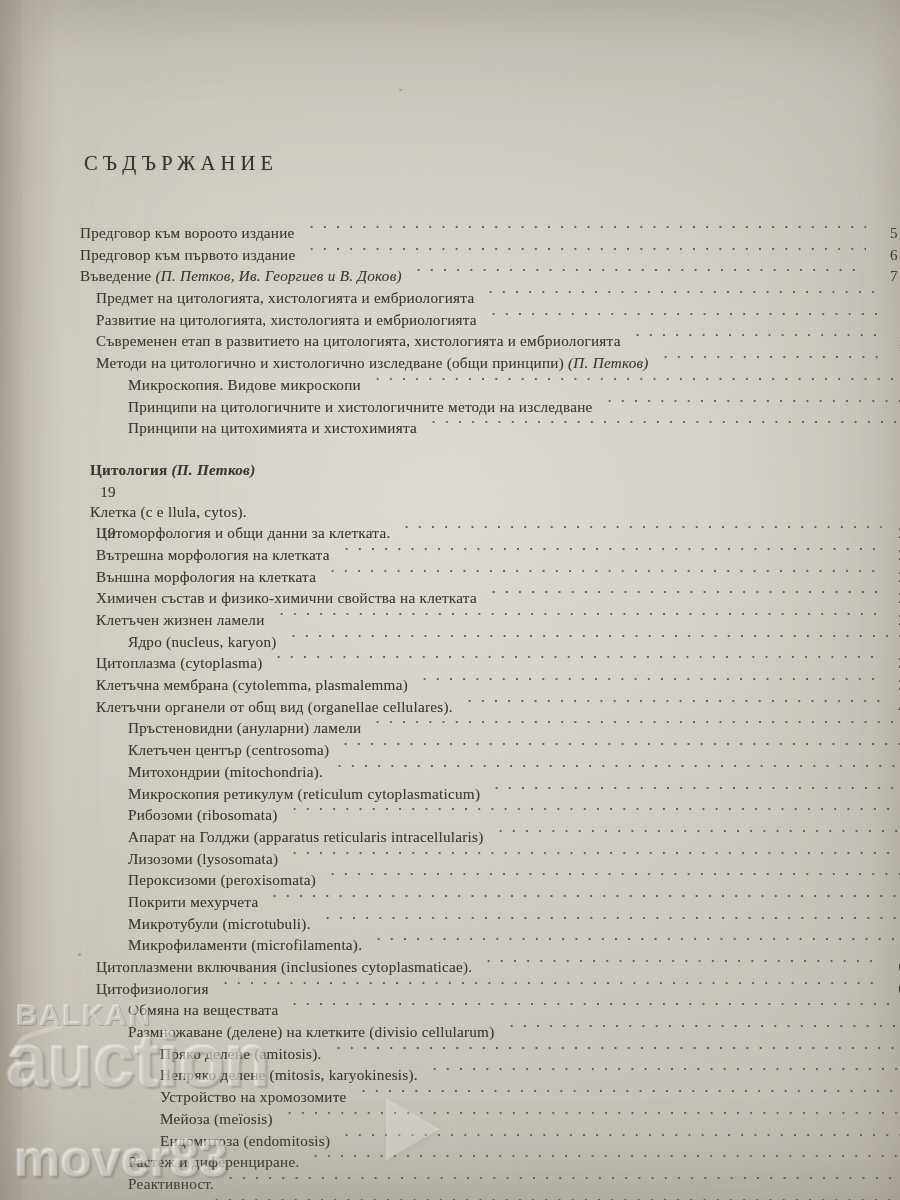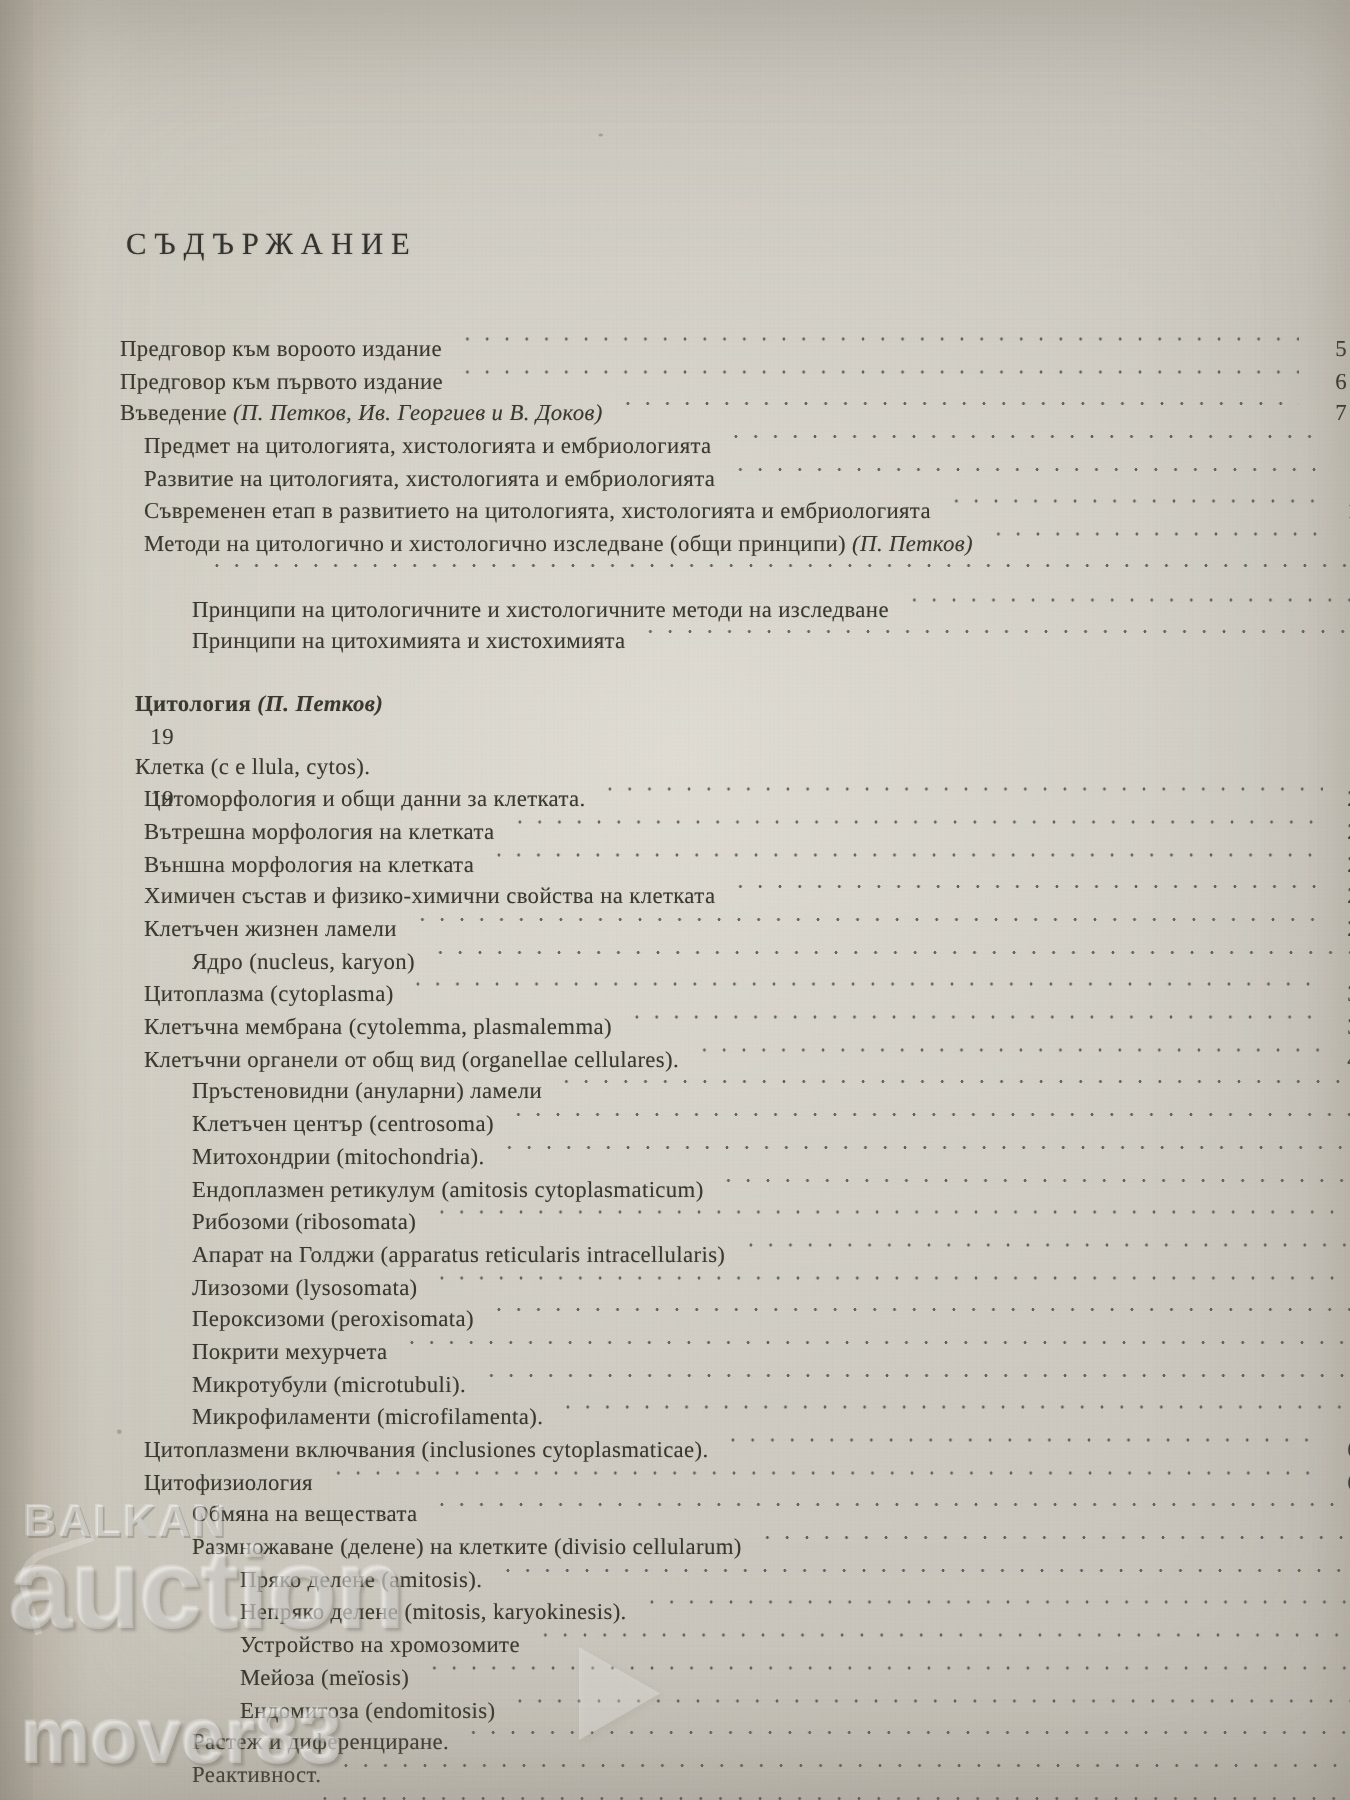--- a/index.html
+++ b/index.html
@@ -237,20 +237,21 @@
           <span class="label">Съвременен етап в развитието на цитологията, хистологията и ембриологията</span>
           <span class="leader"></span>
           <span class="pageno">10</span>
         </div>
         <div class="row lvl1">
           <span class="label">Методи на цитологично и хистологично изследване (общи принципи) <span class="it">(П. Петков)</span></span>
           <span class="leader"></span>
           <span class="pageno">11</span>
         </div>
         <div class="row lvl2">
+          <span class="label">Микроскопия. Видове микроскопи</span>
           <span class="leader"></span>
         </div>
         <div class="row lvl2">
           <span class="label">Принципи на цитологичните и хистологичните методи на изследване</span>
           <span class="leader"></span>
         </div>
         <div class="row lvl2">
           <span class="label">Принципи на цитохимията и хистохимията</span>
           <span class="leader"></span>
         </div>
@@ -314,21 +315,21 @@
         </div>
         <div class="row lvl2">
           <span class="label">Клетъчен център (centrosoma)</span>
           <span class="leader"></span>
         </div>
         <div class="row lvl2">
           <span class="label">Митохондрии (mitochondria).</span>
           <span class="leader"></span>
         </div>
         <div class="row lvl2">
-          <span class="label">Ендоплазмен ретикулум (amitosis cytoplasmaticum)</span>
+          <span class="label">Микроскопия ретикулум (reticulum cytoplasmaticum)</span>
           <span class="leader"></span>
         </div>
         <div class="row lvl2">
           <span class="label">Рибозоми (ribosomata)</span>
           <span class="leader"></span>
         </div>
         <div class="row lvl2">
           <span class="label">Апарат на Голджи (apparatus reticularis intracellularis)</span>
           <span class="leader"></span>
         </div>

